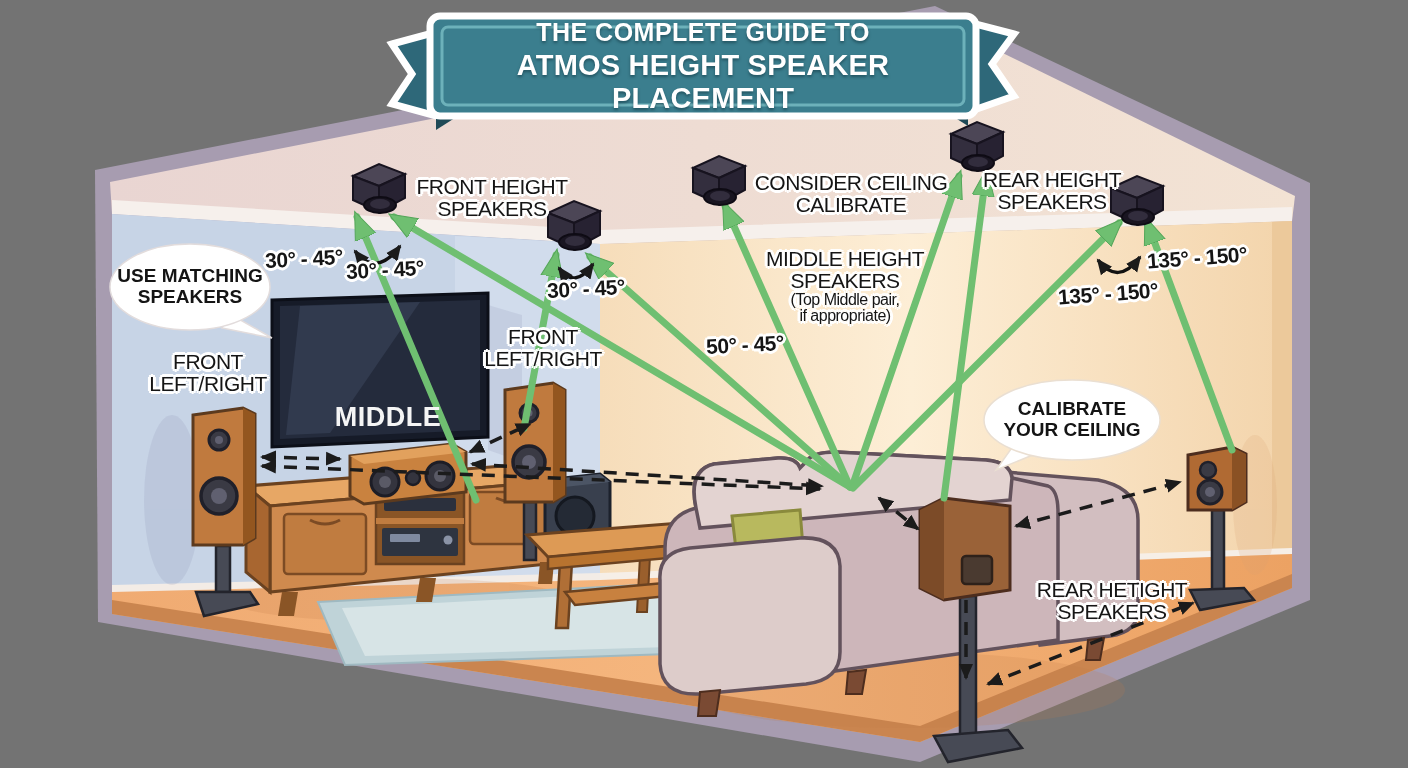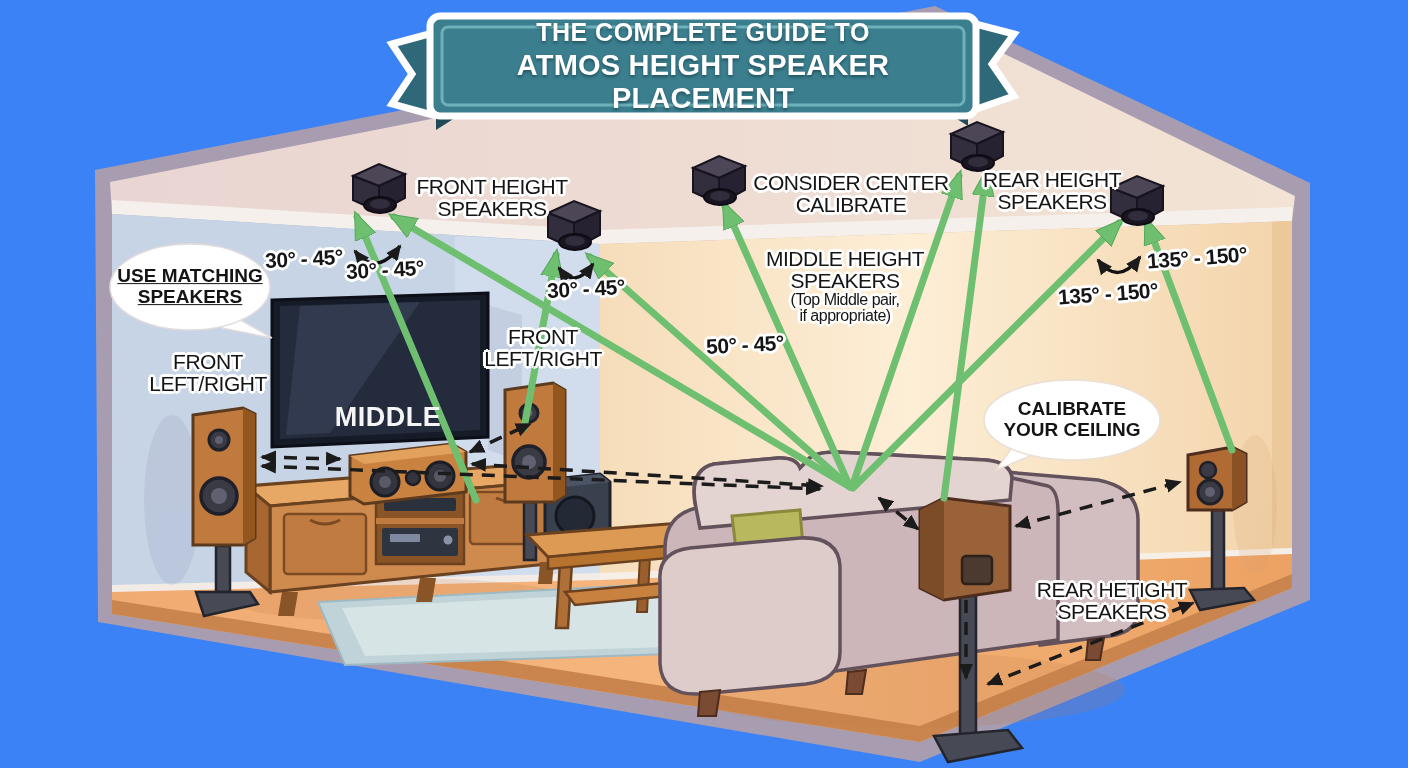--- a/index.html
+++ b/index.html
@@ -1,18 +1,18 @@
 <!DOCTYPE html>
 <html><head>
 <meta charset="utf-8">
 <style>
   html,body{margin:0;padding:0;background:#fff;}
   #stage{
     position:relative;width:1408px;height:768px;overflow:hidden;
-    background:#3b82f6;font-family:"Liberation Sans",sans-serif;
+    background:#737373;font-family:"Liberation Sans",sans-serif;
   }
   #scene{position:absolute;left:0;top:0;}
   .lbl{position:absolute;transform:translate(-50%,-50%);text-align:center;
        font-weight:normal;color:#151515;line-height:1.04;white-space:nowrap;
        letter-spacing:-0.5px;
        text-shadow:3px 0 0 #fff,-3px 0 0 #fff,0 3px 0 #fff,0 -3px 0 #fff,
                    2px 2px 0 #fff,-2px 2px 0 #fff,2px -2px 0 #fff,-2px -2px 0 #fff;}
   .lbl span{display:block;} .sz21{font-size:21px;} .sz16{font-size:16px;}
   .angle{position:absolute;font-weight:bold;color:#151515;font-size:21px;
        letter-spacing:-0.5px;white-space:nowrap;
@@ -253,21 +253,21 @@
 <div id="banner-text">
   <div class="l1">THE COMPLETE GUIDE TO</div>
   <div class="l2">ATMOS HEIGHT SPEAKER PLACEMENT</div>
 </div>
 
 <div class="lbl sz21" style="left:492px;top:198px;">
   <span>FRONT HEIGHT</span>
   <span>SPEAKERS</span>
 </div>
 <div class="lbl sz21" style="left:851px;top:194px;">
-  <span>CONSIDER CENTER</span>
+  <span>CONSIDER CEILING</span>
   <span>CALIBRATE</span>
 </div>
 <div class="lbl sz21" style="left:1052px;top:191px;">
   <span>REAR HEIGHT</span>
   <span>SPEAKERS</span>
 </div>
 <div class="lbl sz21" style="left:845px;top:286px;">
   <span>MIDDLE HEIGHT</span>
   <span>SPEAKERS</span>
   <span class="sz16">(Top Middle pair,</span>
@@ -287,21 +287,21 @@
 </div>
 <div id="center-label" style="left:388px;top:417px;">MIDDLE</div>
 
 <div class="angle" style="left:304px;top:259px;--r:-3deg;">30° - 45°</div>
 <div class="angle" style="left:385px;top:270px;--r:-3deg;">30° - 45°</div>
 <div class="angle" style="left:586px;top:289px;--r:-3deg;">30° - 45°</div>
 <div class="angle" style="left:745px;top:345px;--r:-3deg;">50° - 45°</div>
 <div class="angle" style="left:1197px;top:258px;--r:-4deg;">135° - 150°</div>
 <div class="angle" style="left:1108px;top:294px;--r:-4deg;">135° - 150°</div>
 
-<div class="bubbletxt" style="left:190px;top:287px;text-decoration:underline;">
+<div class="bubbletxt" style="left:190px;top:287px;">
   <span>USE MATCHING</span>
   <span>SPEAKERS</span>
 </div>
 <div class="bubbletxt" style="left:1072px;top:420px;">
   <span>CALIBRATE</span>
   <span>YOUR CEILING</span>
 </div>
 </div>
 
 </body></html>

